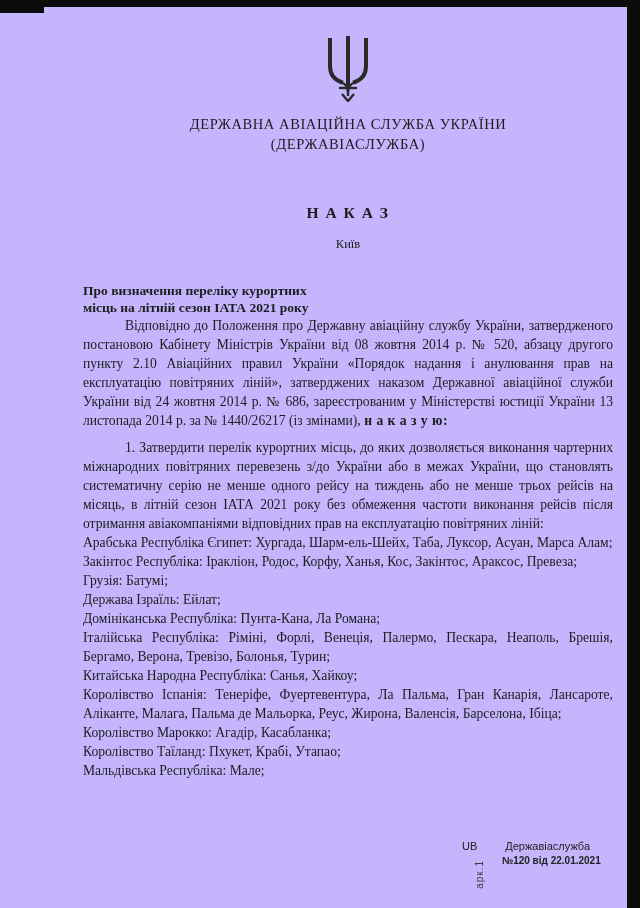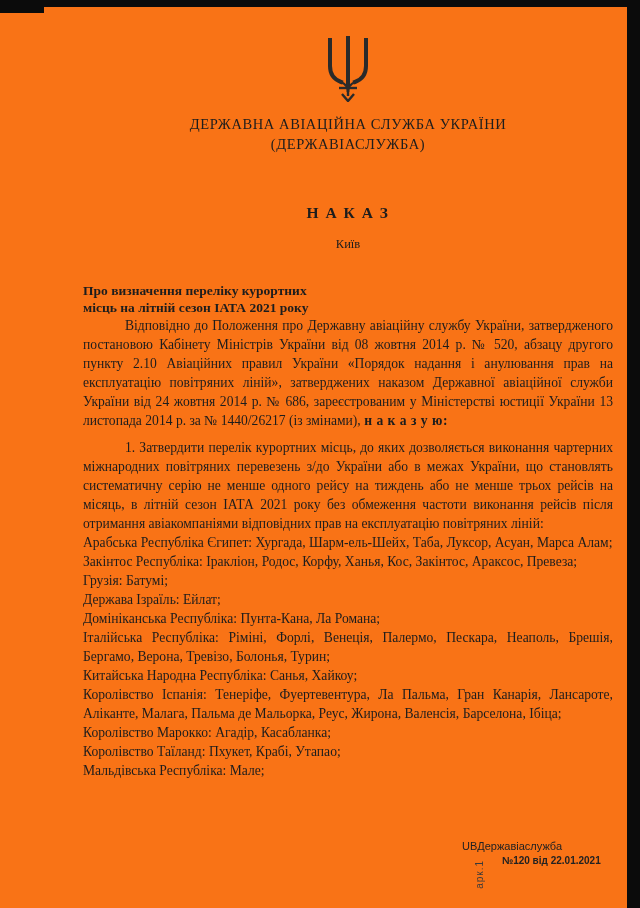--- a/index.html
+++ b/index.html
@@ -5,21 +5,21 @@
   html, body { margin: 0; padding: 0; }
   body {
     background: #d9d9d9;
     font-family: "Liberation Serif", serif;
   }
   .page {
     position: relative;
     width: 640px;
     height: 908px;
     margin: 0 auto;
-    background: #f97316;
+    background: #c4b5fd;
     overflow: hidden;
     color: #1d1d1d;
   }
   
   .artifact { background: #0b0b0b; position: absolute; }
   .top-bar { top: 0; left: 0; width: 100%; height: 7px; }
   .corner-block { top: 0; left: 0; width: 44px; height: 13px; }
   .right-bar { top: 0; right: 0; width: 13px; height: 100%; }
 
   .content {
@@ -66,21 +66,21 @@
   b.order-word { letter-spacing: 0.5px; }
 
   .stamp {
     position: absolute;
     left: 462px;
     top: 840px;
     width: 160px;
     font-family: "Liberation Sans", sans-serif;
     color: #222;
   }
-  .stamp-row { display: flex; font-size: 11px; align-items: baseline; }
+  .stamp-row { display: flex; gap: 28px; font-size: 11px; align-items: baseline; }
   .stamp-num { font-size: 10px; font-weight: bold; margin-top: 3px; margin-left: 40px; white-space: nowrap; }
 
   .sheet-label {
     position: absolute;
     left: 474px;
     top: 860px;
     writing-mode: vertical-rl;
     transform: rotate(180deg);
     font-size: 10px;
     color: #3a3a3a;

